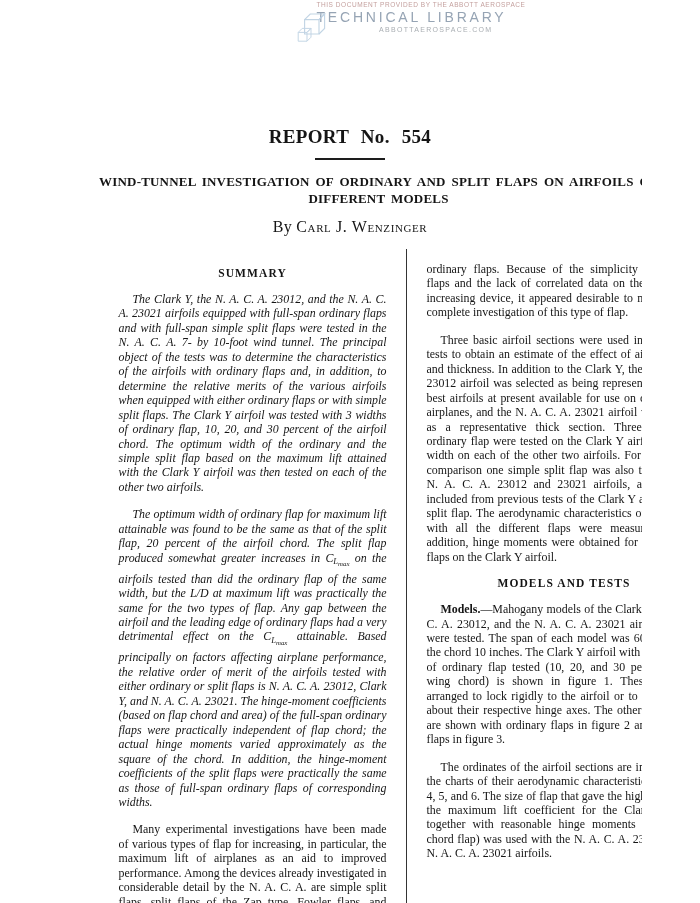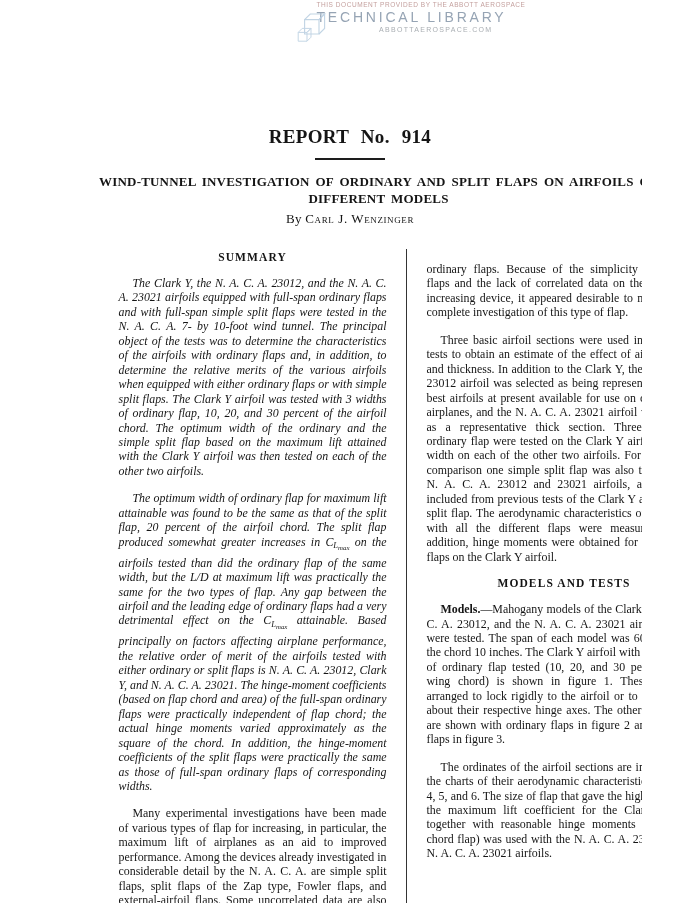--- a/index.html
+++ b/index.html
@@ -15,33 +15,33 @@
   .stamp-text { margin-left:22px; font-family:"Liberation Sans", sans-serif; }
   .stamp-provided { font-size:6.5px; letter-spacing:0.55px; white-space:nowrap; }
   .stamp-title { font-size:14px; letter-spacing:2.8px; white-space:nowrap; margin-top:1px; }
   .stamp-site { font-size:7px; letter-spacing:1.3px; text-align:right; width:176px; margin-top:1px; }
 
   
   .titleblock { position:absolute; top:126px; left:0; width:100%; text-align:center; }
   .report-no { font-size:19px; font-weight:bold; word-spacing:7px; letter-spacing:0.3px; }
   .title-rule { width:70px; height:2px; background:#1d1d1d; margin:10px auto 0; }
   .main-title { margin:13px auto 0; width:640px; font-size:13px; font-weight:bold; line-height:1.32; word-spacing:2.5px; letter-spacing:0.2px; }
-  .byline { margin-top:4px; font-size:13px; letter-spacing:0.3px; }
+  .byline { margin-top:11px; font-size:16px; letter-spacing:0.3px; }
   .byline .author { font-variant:small-caps; letter-spacing:0.6px; }
 
   
   .columns { position:absolute; top:249px; left:47px; width:609px; display:flex; }
   .col-left  { width:300px; padding-right:6px; box-sizing:border-box; }
   .col-divider { width:1px; background:#343434; }
   .col-right { width:308px; padding-left:7px; box-sizing:border-box; }
 
   .columns p { margin:13px; text-align:justify; font-size:11.9px; line-height:14.45px; }
   .indent { text-indent:14px; }
   .italic p, p.italic { font-style:italic; }
-  .sec-heading { text-align:center; font-weight:bold; font-size:11.5px; letter-spacing:1.1px; margin:2px 0 3px; }
+  .sec-heading { text-align:center; font-weight:bold; font-size:11.5px; letter-spacing:1.1px; margin:18px 0 3px; }
   .sec-heading.mid { margin:6px 0 4px; }
   .lead { font-weight:bold; }
 
   .formula { font-style:italic; white-space:nowrap; }
   .formula .fsub { font-size:8.5px; vertical-align:-2.5px; }
   .formula .fsubsub { font-size:6.8px; vertical-align:-2px; font-style:italic; }
 
   .footer-mark { font-size:9.3px; letter-spacing:0.6px; padding-left:29px; margin-top:4px; text-align:left !important; }
   .page-number { text-align:right !important; padding-right:27px; font-size:11px; margin-top:3px; }
 </style>
@@ -62,21 +62,21 @@
       </svg>
     </div>
     <div class="stamp-text">
       <div class="stamp-provided" style="color: rgb(196, 160, 158);">THIS DOCUMENT PROVIDED BY THE ABBOTT AEROSPACE</div>
       <div class="stamp-title" style="color: rgb(150, 164, 180);">TECHNICAL LIBRARY</div>
       <div class="stamp-site" style="color: rgb(169, 174, 179);">ABBOTTAEROSPACE.COM</div>
     </div>
   </div>
 
   <div class="titleblock">
-    <div class="report-no">REPORT No. 914</div>
+    <div class="report-no">REPORT No. 554</div>
     <div class="title-rule"></div>
     <div class="main-title">
       <span>WIND-TUNNEL INVESTIGATION OF ORDINARY AND SPLIT FLAPS ON AIRFOILS OF</span><br>
       <span>DIFFERENT MODELS</span>
     </div>
     <div class="byline">
       <span>By</span>
       <span class="author">Carl J. Wenzinger</span>
     </div>
   </div>

